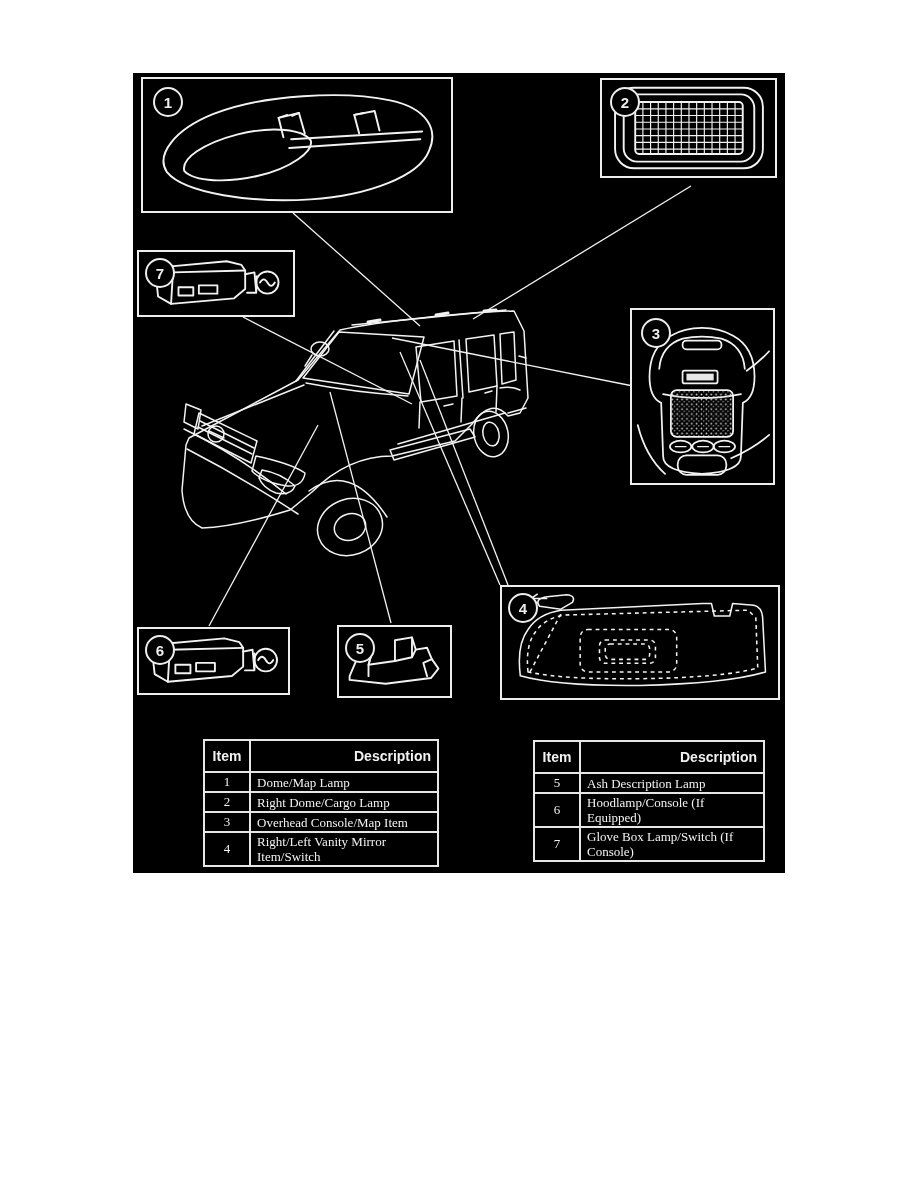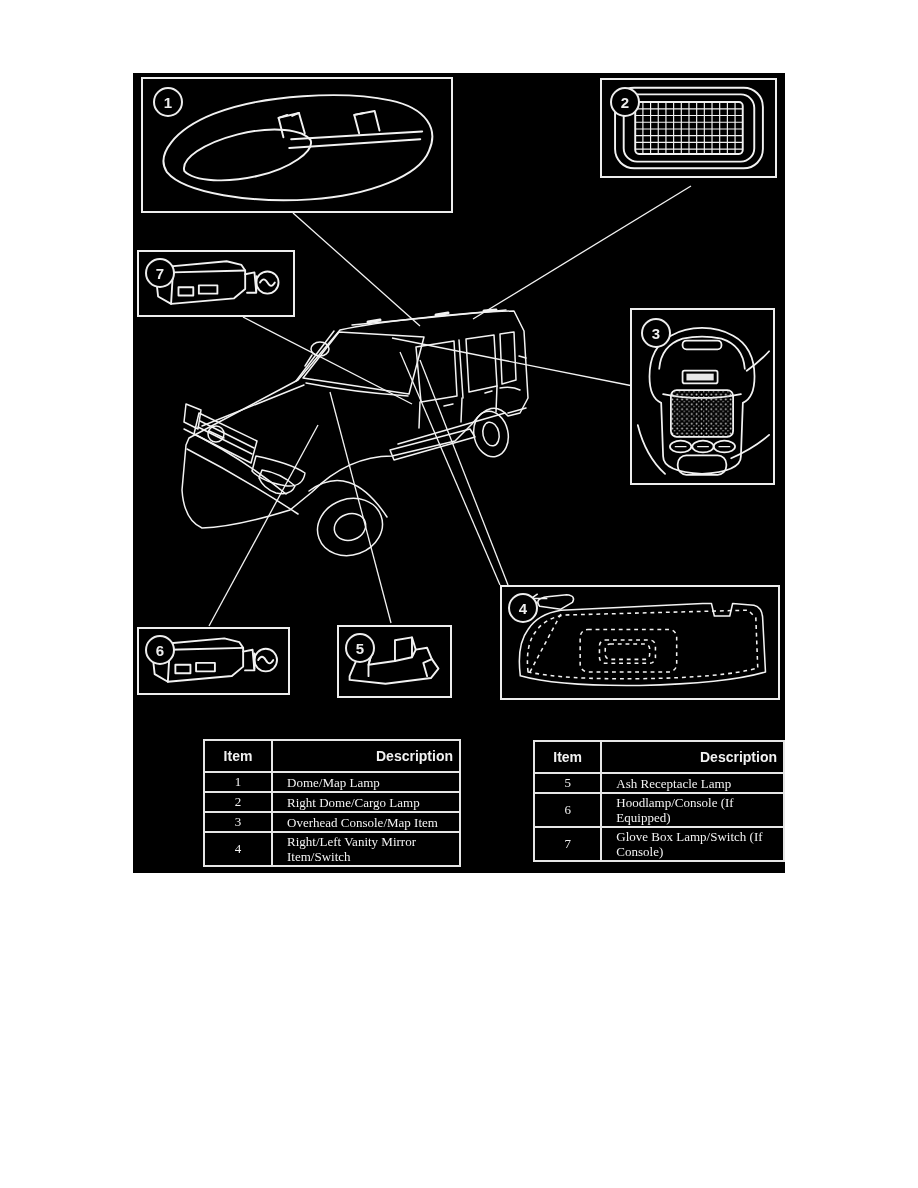--- a/index.html
+++ b/index.html
@@ -19,26 +19,26 @@
   #box6{left:4px;top:554px;width:153px;height:68px;}
   #box5{left:204px;top:552px;width:115px;height:73px;}
   #box4{left:367px;top:512px;width:280px;height:115px;}
   .itemtable{position:absolute;border-collapse:collapse;background:#000;color:#f2f2f2;
              table-layout:fixed;}
   #table-left{left:70px;top:666px;}
   #table-right{left:400px;top:667px;}
   .itemtable th,.itemtable td{border:2px solid #e6e6e6;box-sizing:border-box;}
   .itemtable th{font:700 14px "Liberation Sans",sans-serif;height:32px;padding:2px 6px;
                 text-align:right;vertical-align:middle;}
-  .itemtable th.item{text-align:center;width:68px;}
+  .itemtable th.item{text-align:center;width:46px;}
   #table-left th.desc{width:188px;}
   #table-right th.desc{width:184px;}
   .itemtable td{font:13px "Liberation Serif",serif;height:19px;vertical-align:middle;}
   .itemtable td.item{text-align:center;}
-  .itemtable td.desc{padding:1px 14px;line-height:15px;}
+  .itemtable td.desc{padding:1px 6px;line-height:15px;}
   svg{display:block;}
 </style>
 </head>
 <body>
 
 <div class="page">
   <div class="diagram">
 
     <svg class="art-layer" viewBox="133 73 652 800">
       <g stroke="#f2f2f2" fill="none" stroke-width="1.5" stroke-linecap="round" stroke-linejoin="round">
@@ -267,21 +267,21 @@
     <table class="itemtable" id="table-right">
       <thead>
         <tr>
           <th class="item">Item</th>
           <th class="desc">Description</th>
         </tr>
       </thead>
       <tbody>
         <tr>
           <td class="item">5</td>
-          <td class="desc">Ash Receptacle Lamp</td>
+          <td class="desc">Ash Description Lamp</td>
         </tr>
         <tr>
           <td class="item">6</td>
           <td class="desc">Hoodlamp/Console (If Equipped)</td>
         </tr>
         <tr>
           <td class="item">7</td>
           <td class="desc">Glove Box Lamp/Switch (If Console)</td>
         </tr>
       </tbody>

